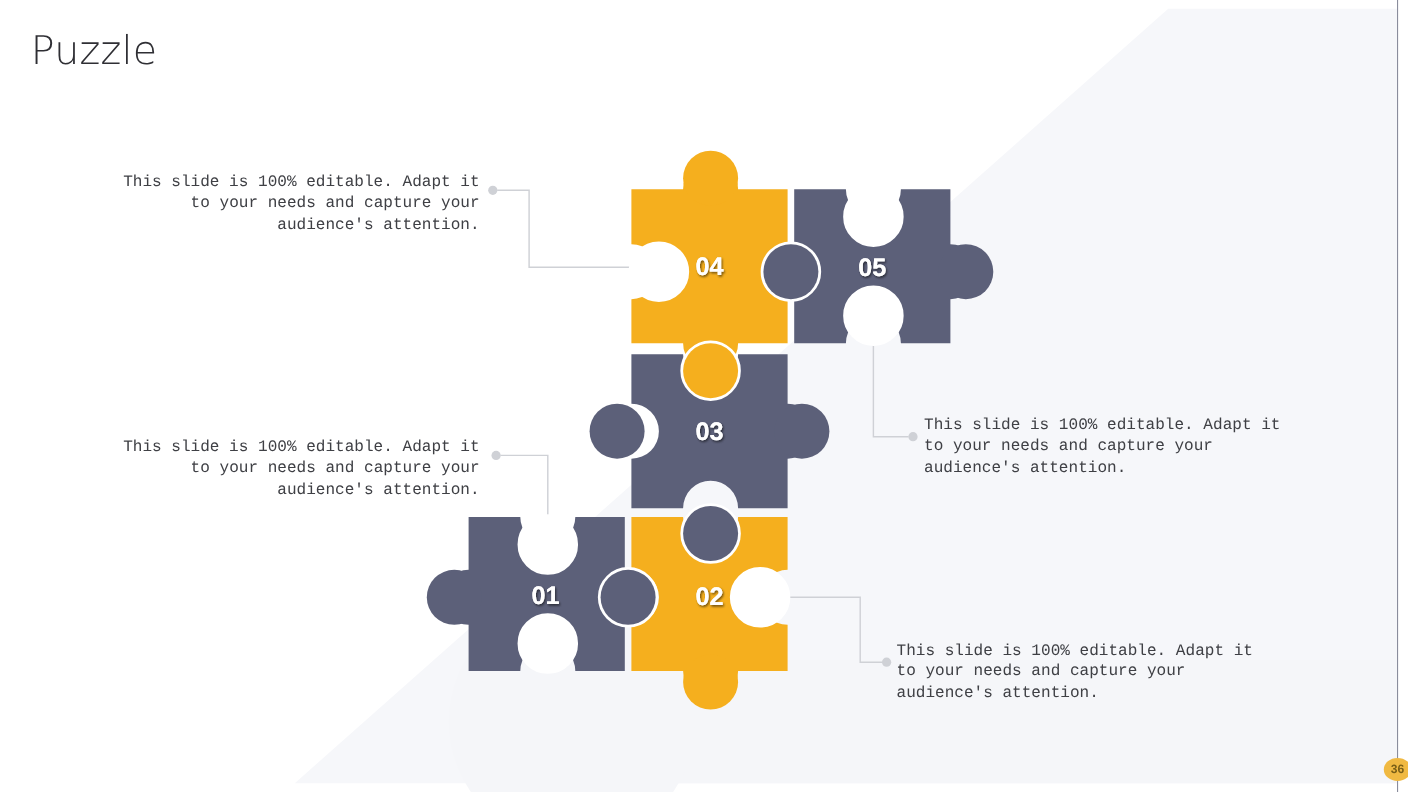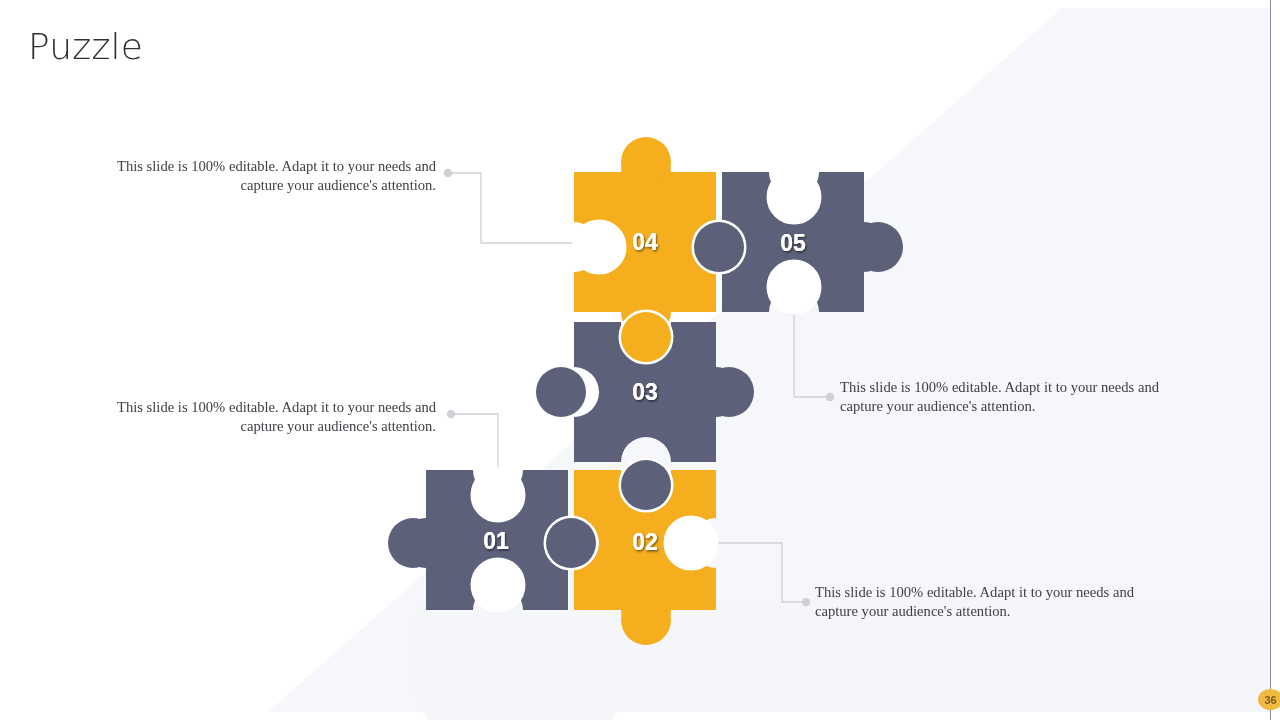--- a/index.html
+++ b/index.html
@@ -50,21 +50,21 @@
     font-family: "Liberation Sans", sans-serif;
     font-size: 23px;
     font-weight: bold;
     fill: #ffffff;
     text-anchor: middle;
     dominant-baseline: middle;
   }
   
   .callout {
     position: absolute;
-    font-family: Liberation Serif, serif;
+    font-family: Liberation Mono, monospace;
     font-size: 14.6px;
     line-height: 1.33;
     color: #3f4045;
   }
   .callout.right-align { text-align: right; }
   .callout.left-align  { text-align: left; }
 
   #callout-04 { left: 88px;  top: 157px; width: 348px; }
   #callout-03 { left: 88px;  top: 398px; width: 348px; }
   #callout-05 { left: 840px; top: 378px; width: 340px; }

